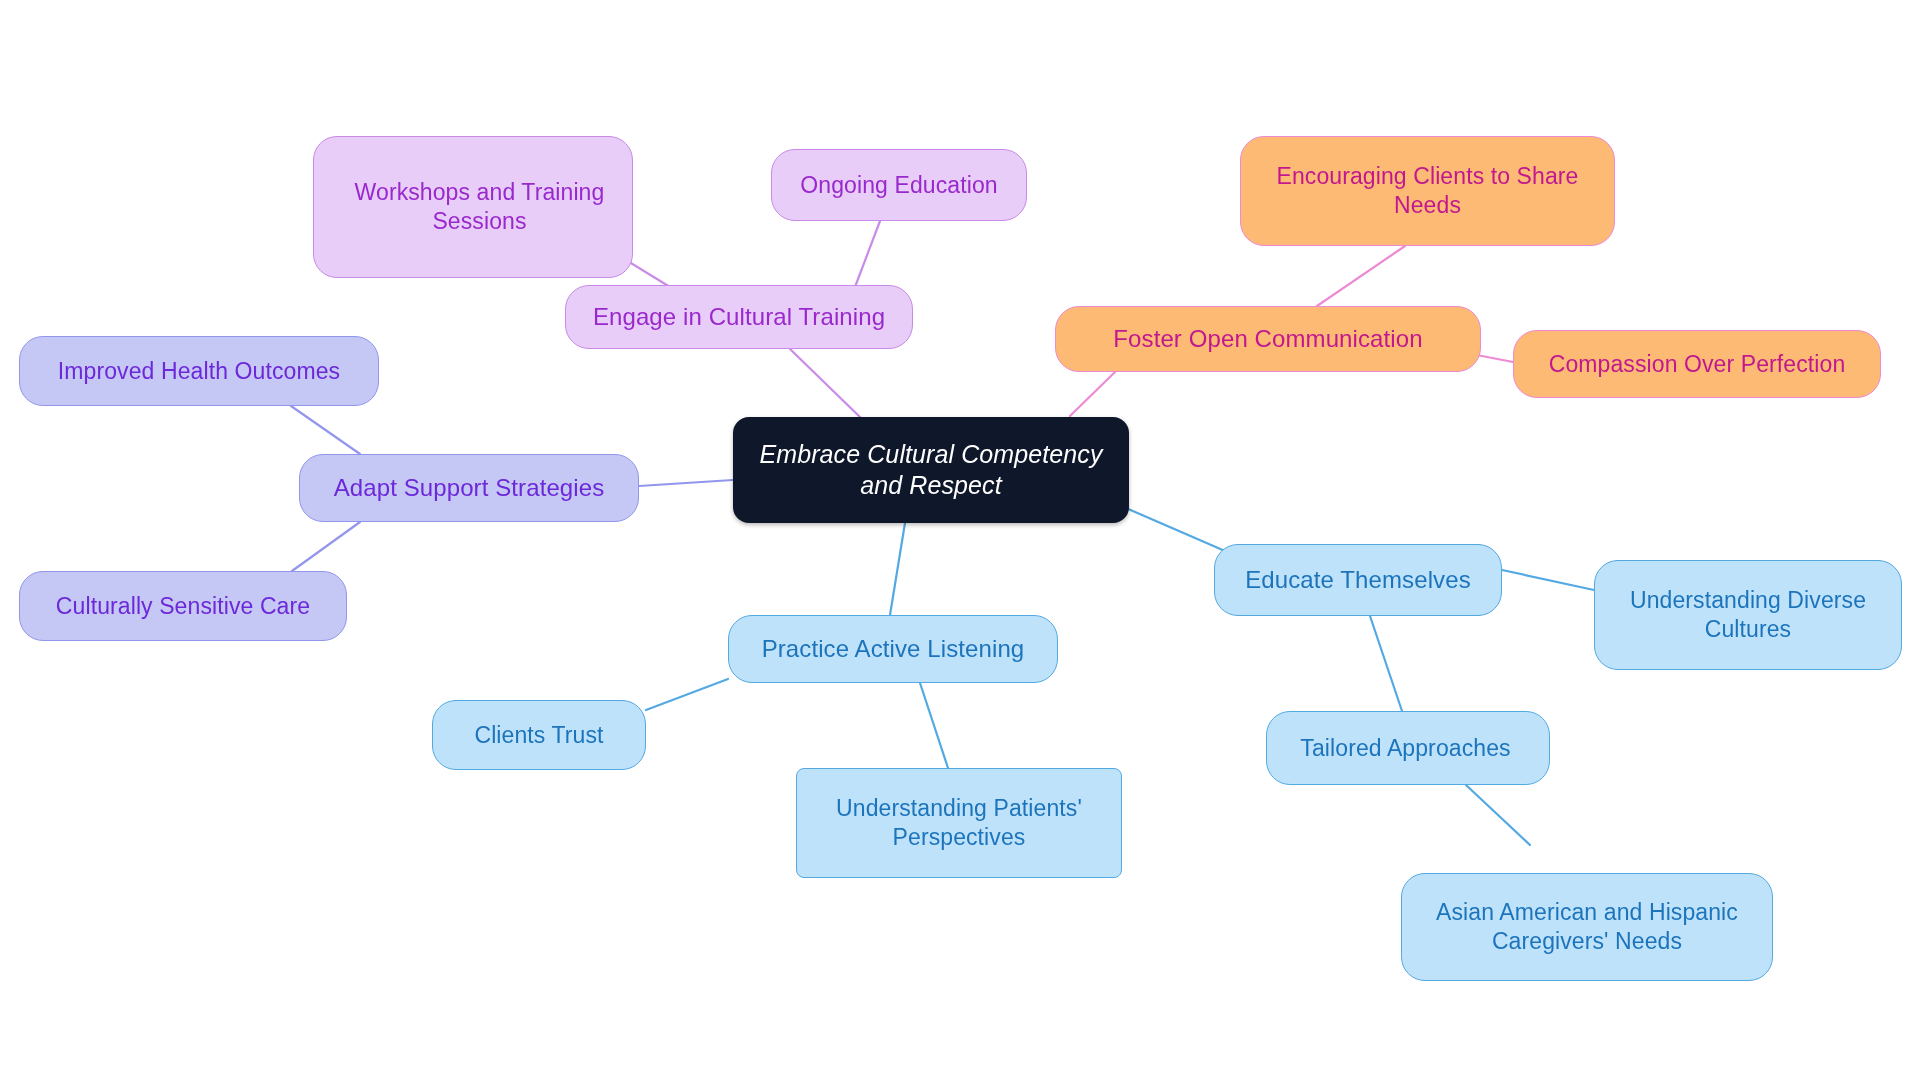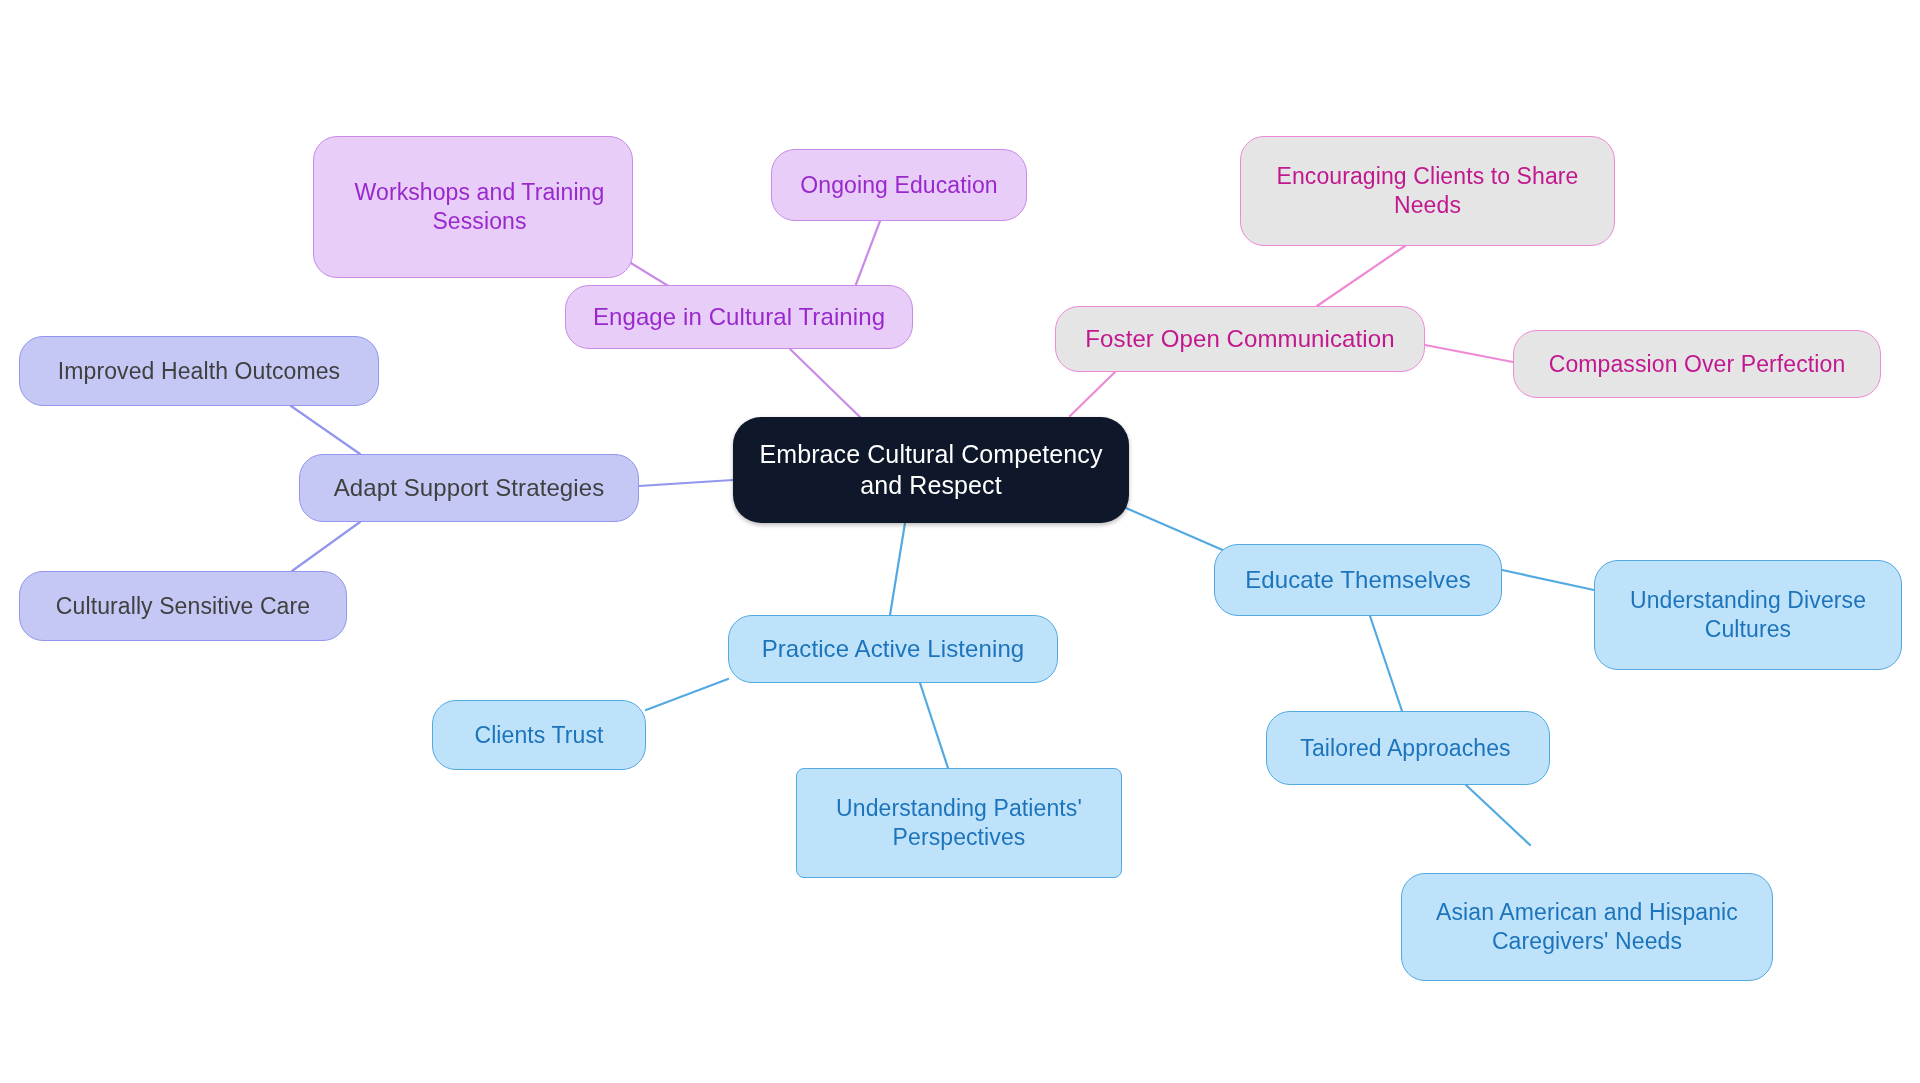--- a/index.html
+++ b/index.html
@@ -32,30 +32,31 @@
     text-align: center;
     border-radius: 24px;
     border-style: solid;
     border-width: 1.5px;
     line-height: 1.26;
     padding: 6px 14px;
     white-space: pre-line;
     letter-spacing: 0.1px;
   }
   .node.root {
-    border-radius: 28px;
+    border-radius: 16px;
     border-width: 0;
     color: #ffffff;
     background: #0f172a;
     font-size: 25px;
     box-shadow: 0 2px 4px rgba(0,0,0,0.28);
+    font-style: italic;
   }
   .node.violet  { background:#e8cdf8; border-color:#c98ae8; color:#9929cc; }
-  .node.pink    { background:#e5e5e5; border-color:#ee8ad4; color:#c2188f; }
-  .node.peri    { background:#c5c8f5; border-color:#9296ec; color:#404040; }
+  .node.pink    { background:#fdba74; border-color:#ee8ad4; color:#c2188f; }
+  .node.peri    { background:#c5c8f5; border-color:#9296ec; color:#6d28d9; }
   .node.blue    { background:#bfe2fb; border-color:#53a9e2; color:#1c74bb; }
   .fs24 { font-size: 24px; }
   .fs23 { font-size: 23px; }
 </style>
 </head>
 <body>
 
 <div id="canvas">
   <svg id="edges" viewBox="0 0 1920 1083" xmlns="http://www.w3.org/2000/svg">
       <line x1="862" y1="419" x2="790" y2="349" stroke="#c98ae8" stroke-width="2.2" stroke-linecap="round"></line>
@@ -75,21 +76,21 @@
       <line x1="1370" y1="616" x2="1402" y2="711" stroke="#53a9e2" stroke-width="2.2" stroke-linecap="round"></line>
       <line x1="1466" y1="785" x2="1530" y2="845" stroke="#53a9e2" stroke-width="2.2" stroke-linecap="round"></line>
     </svg>
   <div id="nodes">
       <div class="node root" style="left: 733px; top: 417px; width: 396px; height: 106px;">Embrace Cultural Competency
 and Respect</div>
       <div class="node violet fs24" style="left: 565px; top: 285px; width: 348px; height: 64px;">Engage in Cultural Training</div>
       <div class="node violet fs23" style="left: 313px; top: 136px; width: 320px; height: 142px; padding-left: 27px;">Workshops and Training
 Sessions</div>
       <div class="node violet fs23" style="left: 771px; top: 149px; width: 256px; height: 72px;">Ongoing Education</div>
-      <div class="node pink fs24" style="left: 1055px; top: 306px; width: 370px; height: 66px;">Foster Open Communication</div>
+      <div class="node pink fs24" style="left: 1055px; top: 306px; width: 426px; height: 66px;">Foster Open Communication</div>
       <div class="node pink fs23" style="left: 1240px; top: 136px; width: 375px; height: 110px;">Encouraging Clients to Share
 Needs</div>
       <div class="node pink fs23" style="left: 1513px; top: 330px; width: 368px; height: 68px;">Compassion Over Perfection</div>
       <div class="node peri fs24" style="left: 299px; top: 454px; width: 340px; height: 68px;">Adapt Support Strategies</div>
       <div class="node peri fs23" style="left: 19px; top: 336px; width: 360px; height: 70px;">Improved Health Outcomes</div>
       <div class="node peri fs23" style="left: 19px; top: 571px; width: 328px; height: 70px;">Culturally Sensitive Care</div>
       <div class="node blue fs24" style="left: 728px; top: 615px; width: 330px; height: 68px;">Practice Active Listening</div>
       <div class="node blue fs23" style="left: 432px; top: 700px; width: 214px; height: 70px;">Clients Trust</div>
       <div class="node blue fs23" style="left: 796px; top: 768px; width: 326px; height: 110px; border-radius: 8px;">Understanding Patients'
 Perspectives</div>

